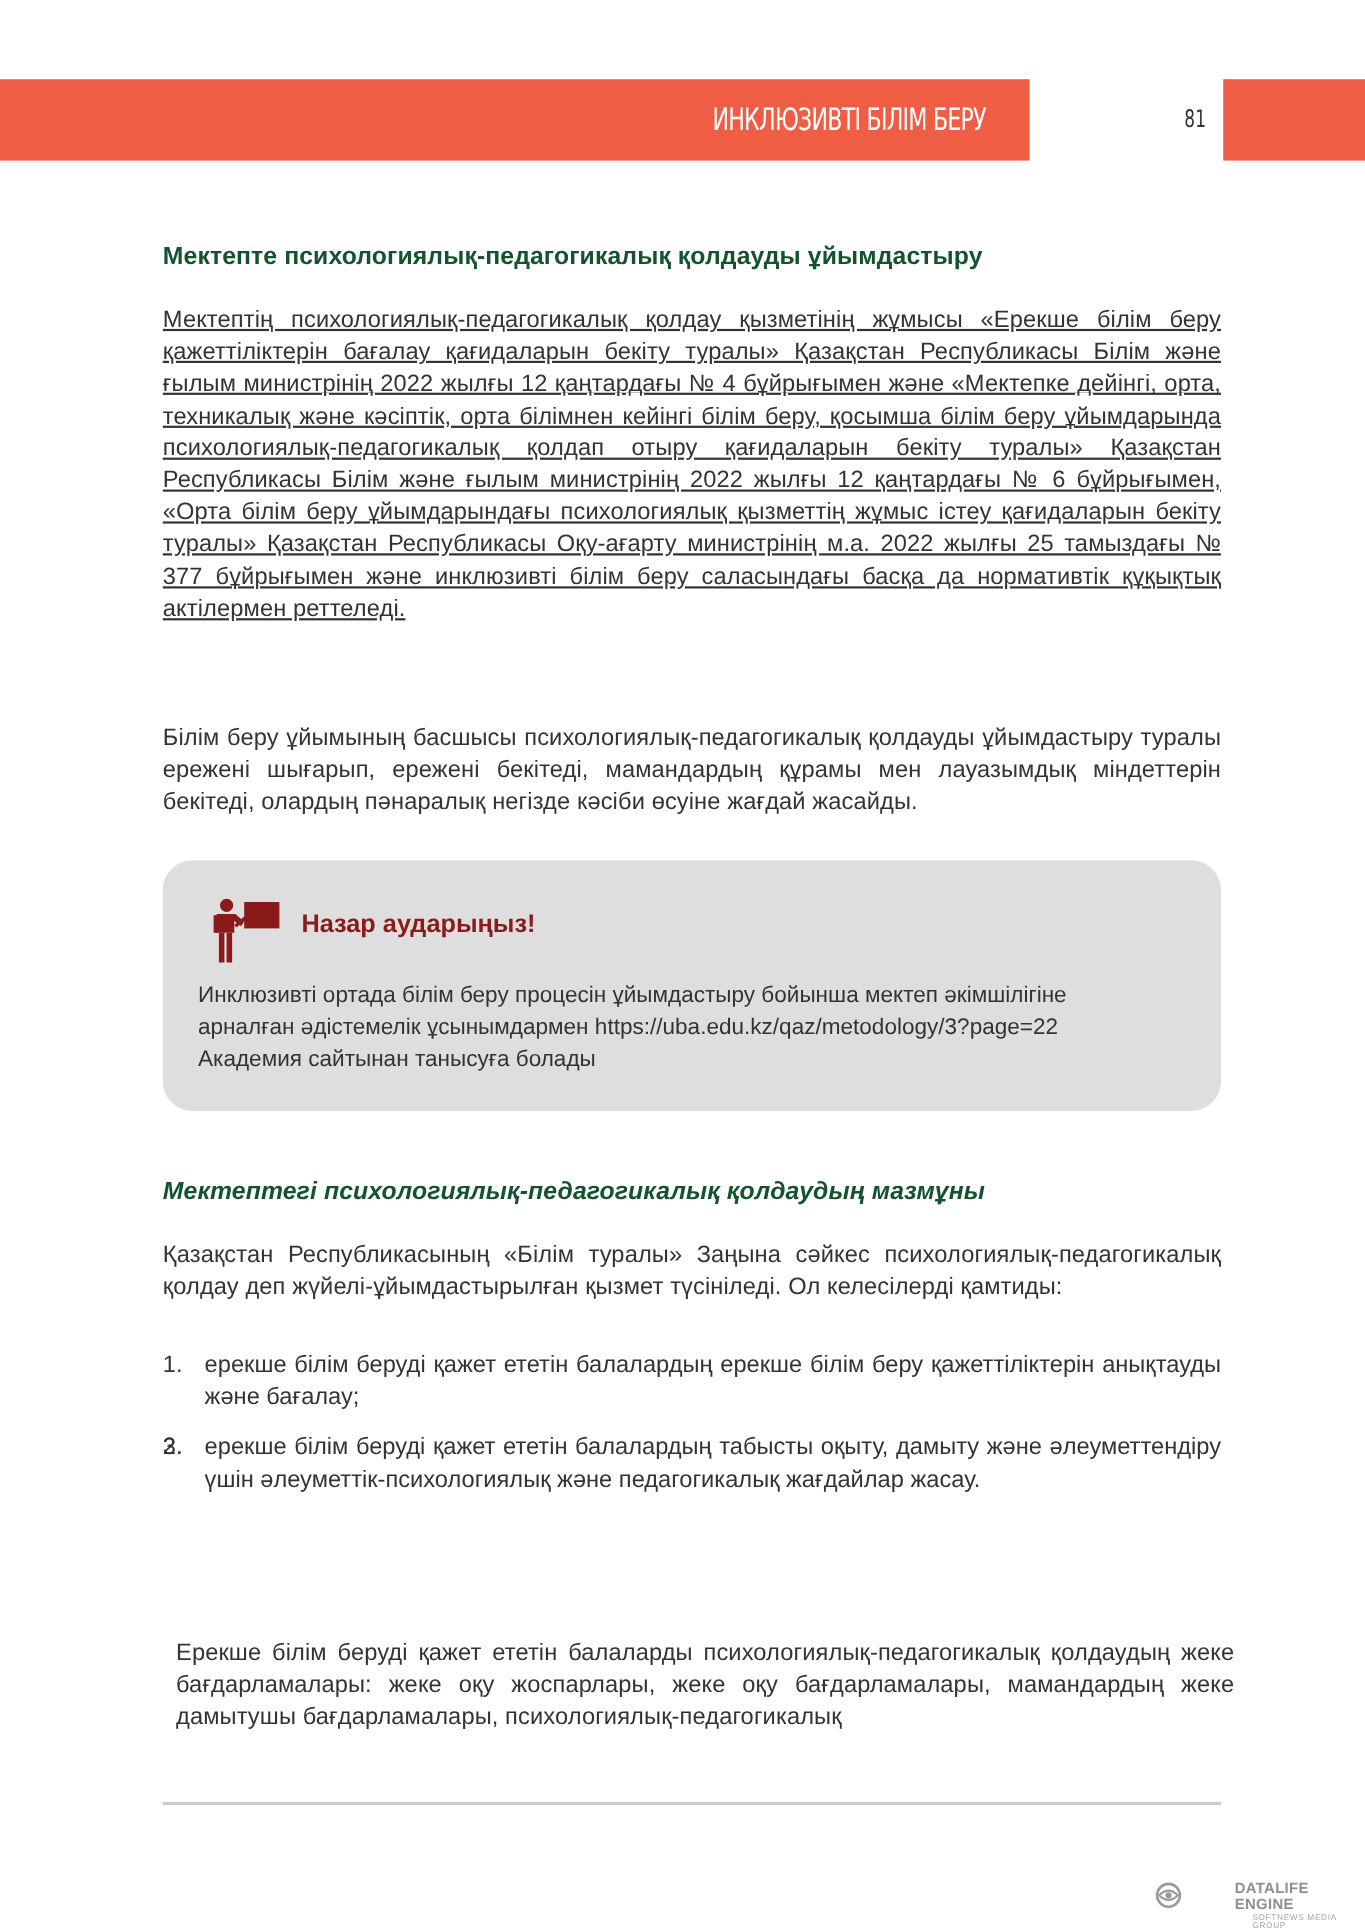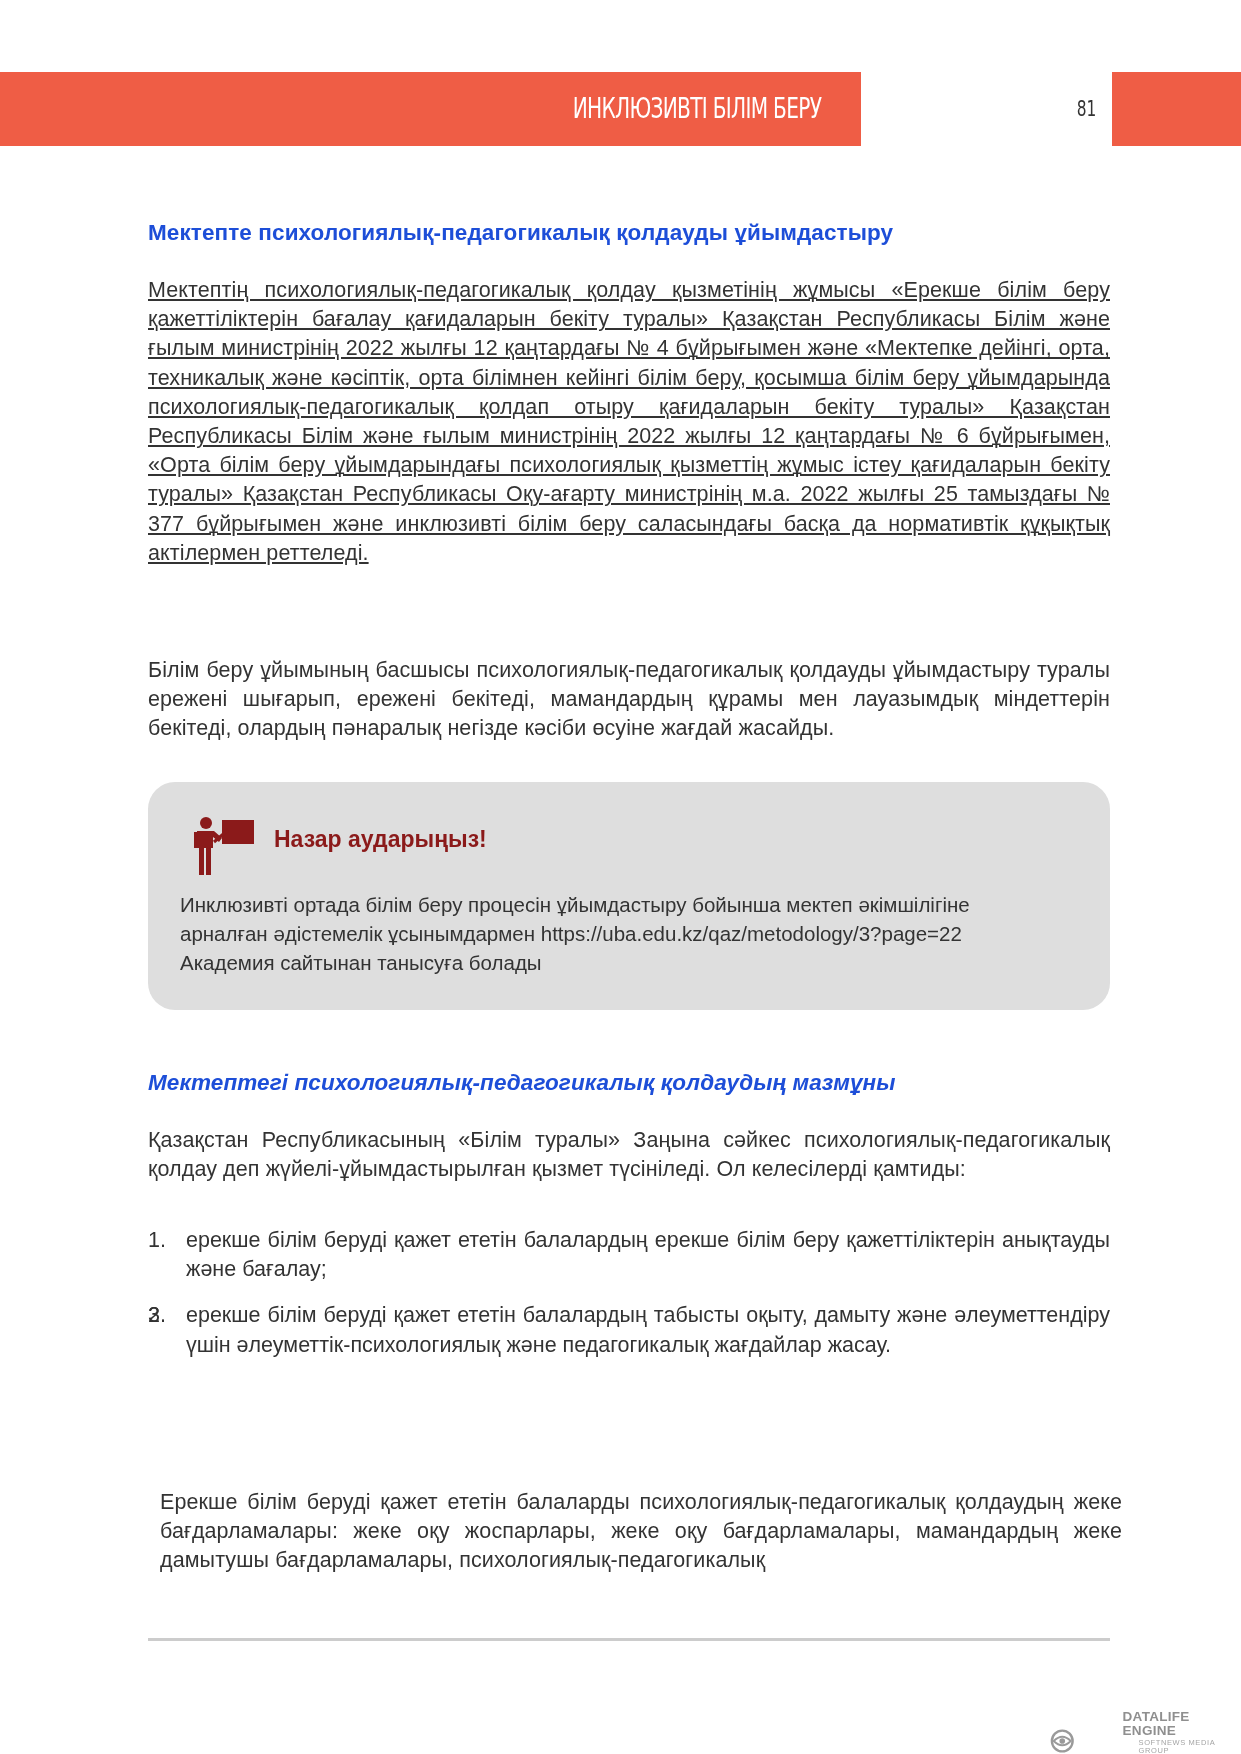--- a/index.html
+++ b/index.html
@@ -13,21 +13,21 @@
       position: relative;
       overflow: hidden;
       font-family: "Liberation Sans", "DejaVu Sans", sans-serif;
       color: #2b2b2b;
     }
     
     .header-bar {
       position: absolute;
       left: 0;
       top: 72px;
-      width: 861px;
+      width: 936px;
       height: 74px;
       background: #ef5d45;
     }
     .header-title {
       position: absolute;
       right: 40px;
       top: 0;
       height: 74px;
       line-height: 74px;
       color: #ffffff;
@@ -57,21 +57,21 @@
       left: 1112px;
       top: 72px;
       width: 129px;
       height: 74px;
       background: #ef5d45;
     }
     h2.section-title {
       margin: 0;
       font-size: 22.5px;
       font-weight: bold;
-      color: #1d4ed8;
+      color: #14532d;
       letter-spacing: 0.1px;
     }
     p.body-text {
       margin: 0;
       font-size: 21.5px;
       line-height: 29.2px;
       text-align: justify;
       color: #333333;
       letter-spacing: 0.1px;
     }
@@ -155,21 +155,21 @@
       height: 3px;
       background: #cccccc;
     }
 
     
     .watermark {
       position: absolute;
       left: 1050px;
       top: 1710px;
       display: flex;
-      align-items: flex-end;
+      align-items: flex-start;
       color: #9a9a9a;
       gap: 42px;
     }
     .watermark svg { width: 26px; height: 26px; margin-right: 6px; }
     .wm-text { display: flex; flex-direction: column; line-height: 1; }
     .wm-brand {
       font-size: 13.5px;
       font-weight: bold;
       letter-spacing: 0.3px;
       color: #8f8f8f;

